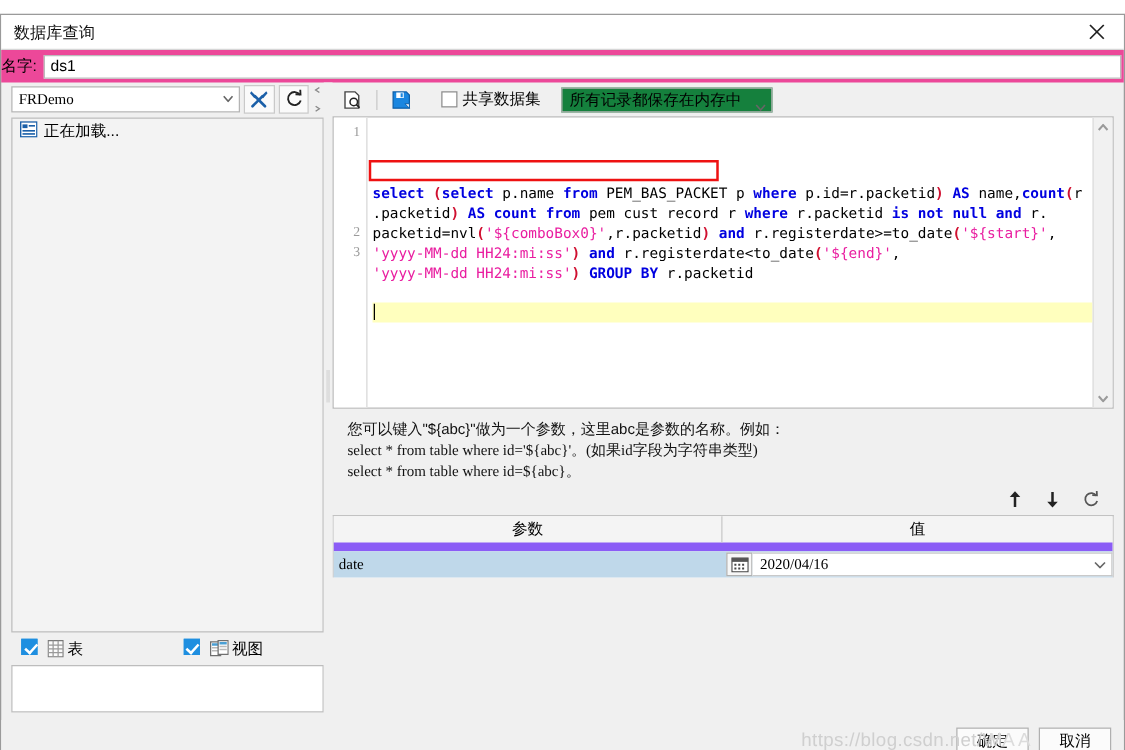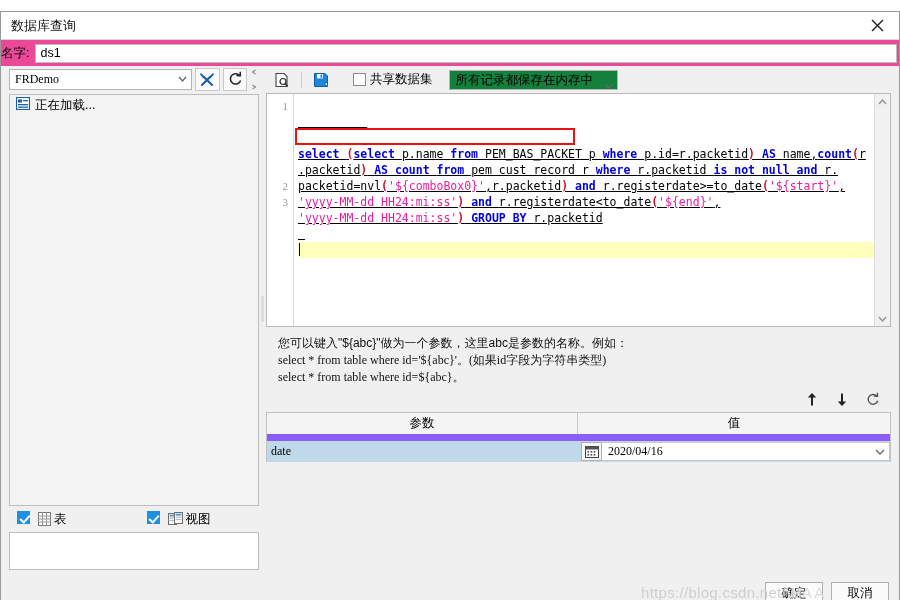--- a/index.html
+++ b/index.html
@@ -308,21 +308,20 @@
   .code-area {
     flex: 1 1 auto;
     padding: 4px 0 0 4px;
     font-family: "DejaVu Sans Mono", monospace;
     font-size: 11.5px;
     line-height: 16px;
     white-space: pre;
     overflow: hidden;
     position: relative;
     min-width: 0;
-    text-decoration: underline;
   }
   .code-line { height: 16px; }
   .code-line.highlight {
     background: #ffffbe;
   }
   .cursor {
     display: inline-block;
     width: 1px;
     height: 13px;
     background: #000;

